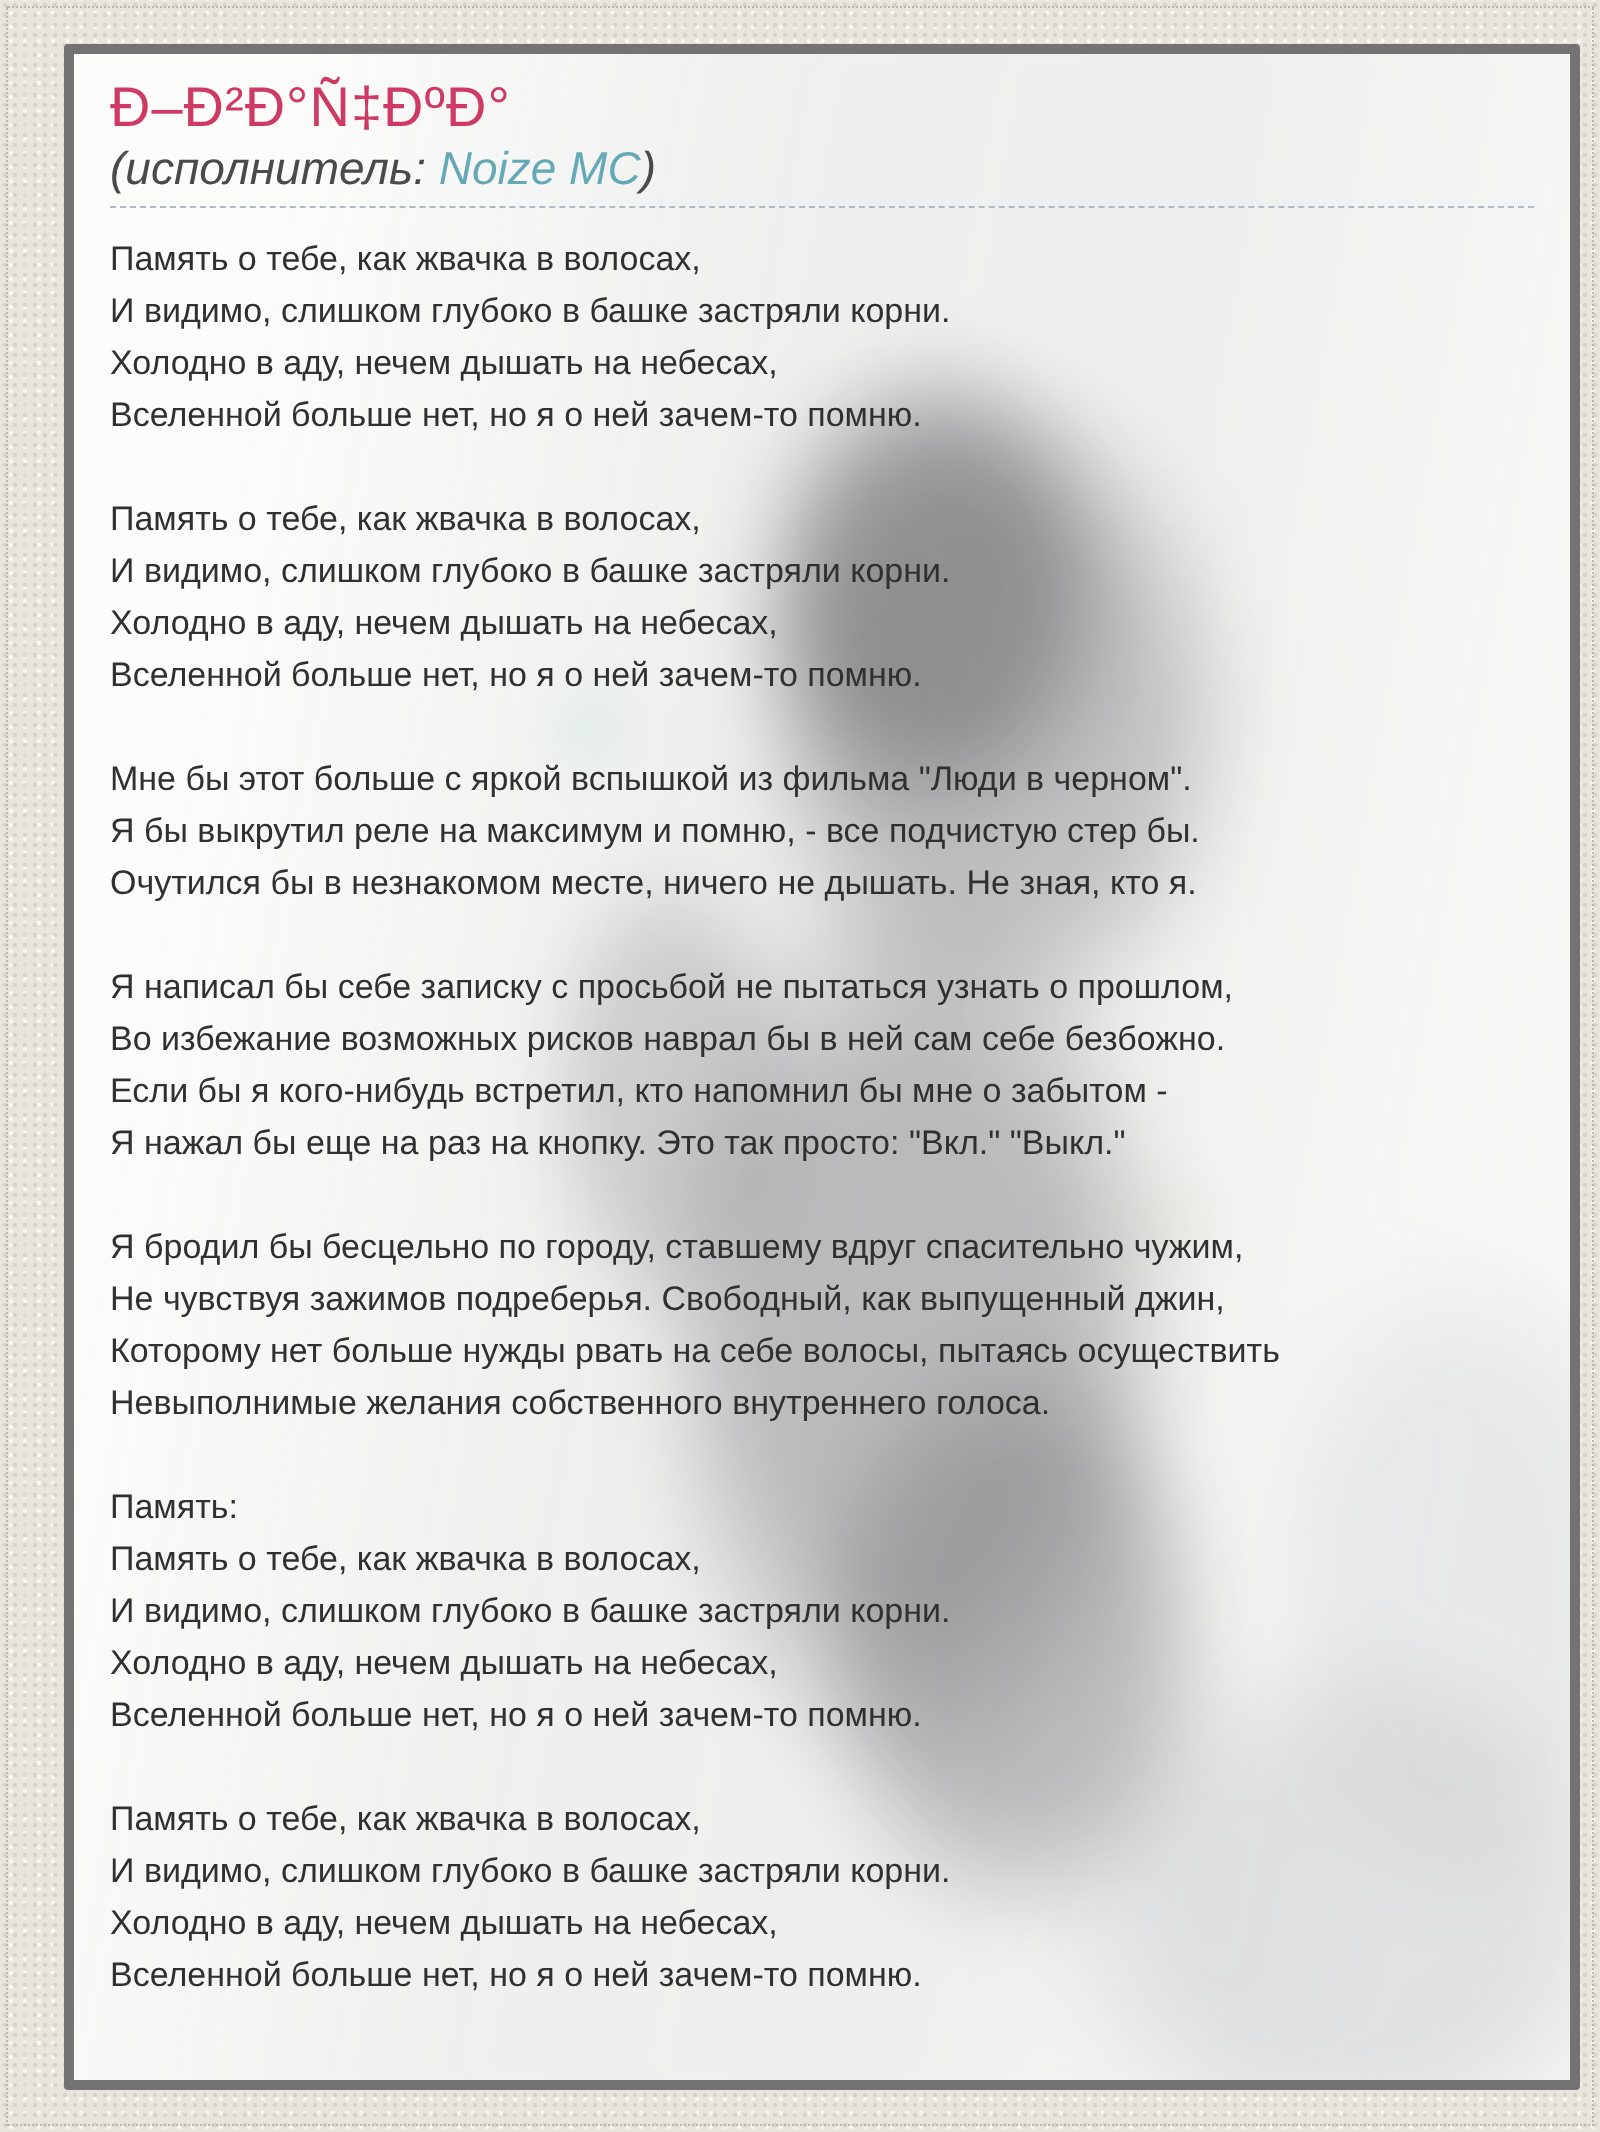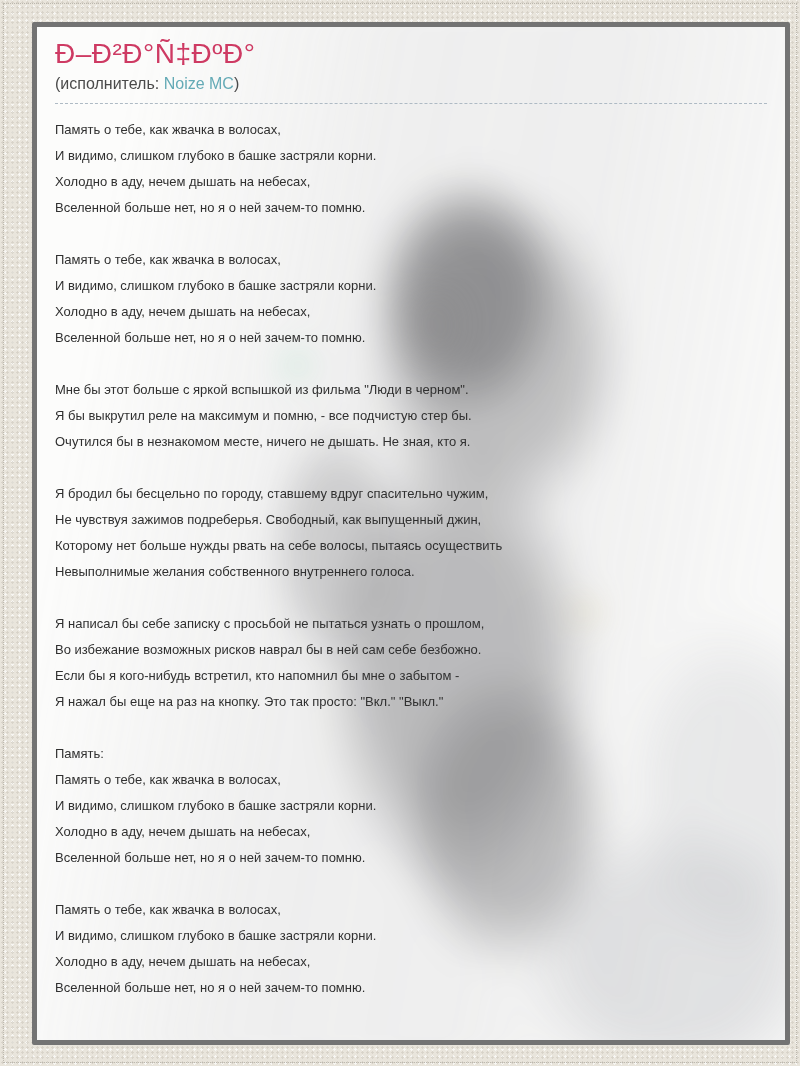--- a/index.html
+++ b/index.html
@@ -56,34 +56,35 @@
   h1.song-title {
     margin: 0;
     font-size: 28px;
     line-height: 30px;
     font-weight: 400;
     letter-spacing: .5px;
     color: var(--title-accent, #ce3a63);
   }
   .artist-line {
     margin-top: 4px;
-    font-size: 16px;
+    font-size: 23px;
     line-height: 22px;
     color: #4a4a4a;
     padding-bottom: 8px;
     border-bottom: 1px dashed var(--dashed-divider, #aebac4);
+    font-style: italic;
   }
   .artist-line a {
     color: var(--artist-link, #64aab6);
     text-decoration: none;
     cursor: pointer;
   }
   .lyrics {
     padding-top: 13px;
-    font-size: 13px;
+    font-size: 17px;
     line-height: 26px;
     color: var(--lyrics-text, #303030);
   }
   .lyrics p { margin: 0 0 26px 0; }
   .lyrics p:last-child { margin-bottom: 0; }
 </style>
 </head>
 <body>
 
 <div class="page-border"></div>
@@ -94,19 +95,19 @@
     <header>
       <h1 class="song-title">Ð–Ð²Ð°Ñ‡ÐºÐ°</h1>
       <div class="artist-line">
         <span>(исполнитель: </span><a href="#">Noize MC</a><span>)</span>
       </div>
     </header>
     <section class="lyrics">
         <p><span>Память о тебе, как жвачка в волосах,</span><br><span>И видимо, слишком глубоко в башке застряли корни.</span><br><span>Холодно в аду, нечем дышать на небесах,</span><br><span>Вселенной больше нет, но я о ней зачем-то помню.</span></p>
         <p><span>Память о тебе, как жвачка в волосах,</span><br><span>И видимо, слишком глубоко в башке застряли корни.</span><br><span>Холодно в аду, нечем дышать на небесах,</span><br><span>Вселенной больше нет, но я о ней зачем-то помню.</span></p>
         <p><span>Мне бы этот больше с яркой вспышкой из фильма "Люди в черном".</span><br><span>Я бы выкрутил реле на максимум и помню, - все подчистую стер бы.</span><br><span>Очутился бы в незнакомом месте, ничего не дышать. Не зная, кто я.</span><br></p>
+        <p><span>Я написал бы себе записку с просьбой не пытаться узнать о прошлом,</span><br><span>Во избежание возможных рисков наврал бы в ней сам себе безбожно.</span><br><span>Если бы я кого-нибудь встретил, кто напомнил бы мне о забытом -</span><br><span>Я нажал бы еще на раз на кнопку. Это так просто: "Вкл." "Выкл."</span></p>
         <p><span>Я бродил бы бесцельно по городу, ставшему вдруг спасительно чужим,</span><br><span>Не чувствуя зажимов подреберья. Свободный, как выпущенный джин,</span><br><span>Которому нет больше нужды рвать на себе волосы, пытаясь осуществить</span><br><span>Невыполнимые желания собственного внутреннего голоса.</span></p>
-        <p><span>Я написал бы себе записку с просьбой не пытаться узнать о прошлом,</span><br><span>Во избежание возможных рисков наврал бы в ней сам себе безбожно.</span><br><span>Если бы я кого-нибудь встретил, кто напомнил бы мне о забытом -</span><br><span>Я нажал бы еще на раз на кнопку. Это так просто: "Вкл." "Выкл."</span></p>
         <p><span>Память:</span><br><span>Память о тебе, как жвачка в волосах,</span><br><span>И видимо, слишком глубоко в башке застряли корни.</span><br><span>Холодно в аду, нечем дышать на небесах,</span><br><span>Вселенной больше нет, но я о ней зачем-то помню.</span></p>
         <p><span>Память о тебе, как жвачка в волосах,</span><br><span>И видимо, слишком глубоко в башке застряли корни.</span><br><span>Холодно в аду, нечем дышать на небесах,</span><br><span>Вселенной больше нет, но я о ней зачем-то помню.</span></p>
       </section>
   </div>
 </main>
 
 </body></html>

